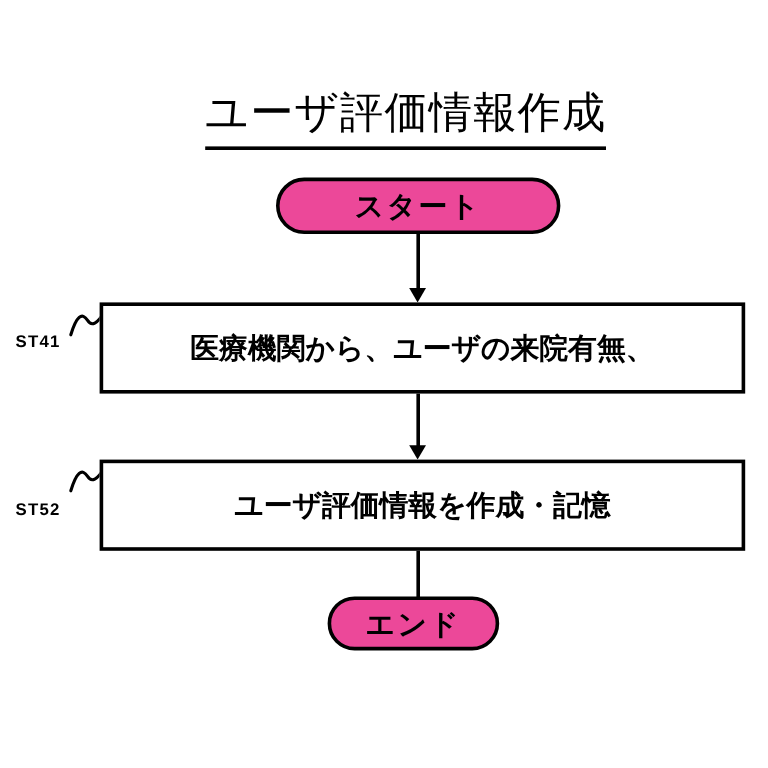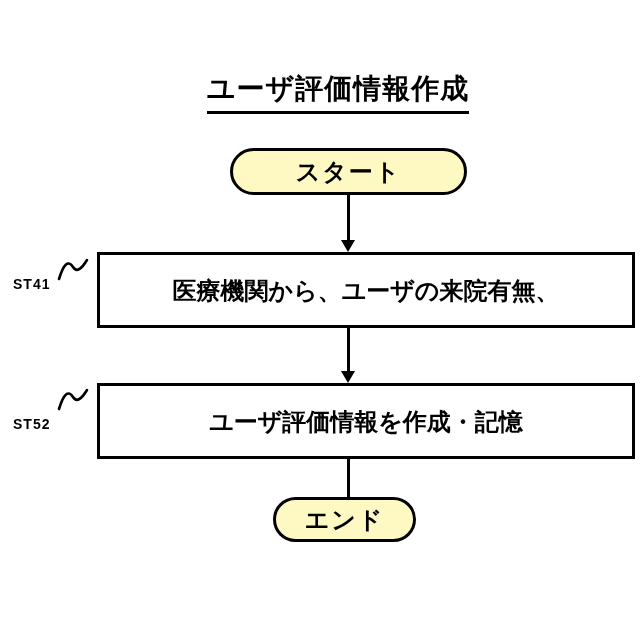--- a/index.html
+++ b/index.html
@@ -15,43 +15,43 @@
   }
   .title-row {
     position: absolute;
     left: 18px;
     top: 70px;
     width: 640px;
     text-align: center;
   }
   .title {
     display: inline-block;
-    font-size: 28px;
-    font-weight: bold;
+    font-size: 36px;
+    font-weight: normal;
     letter-spacing: 1px;
     border-bottom: 3px solid #000;
     padding-bottom: 3px;
   }
   .terminal {
     position: absolute;
     border: 3px solid #000;
     border-radius: 26px;
-    background: #fef9c3;
+    background: #ec4899;
     display: flex;
     align-items: center;
     justify-content: center;
     font-size: 24px;
     font-weight: bold;
     letter-spacing: 2px;
   }
   .terminal.start { left: 230px; top: 148px; width: 237px; height: 47px; }
   .terminal.end   { left: 273px; top: 497px; width: 143px; height: 45px; }
   .process {
     position: absolute;
-    left: 97px;
+    left: 83px;
     width: 538px;
     height: 76px;
     border: 3px solid #000;
     background: #fff;
     display: flex;
     flex-direction: row;
     align-items: center;
     justify-content: center;
     text-align: center;
     font-size: 24px;

